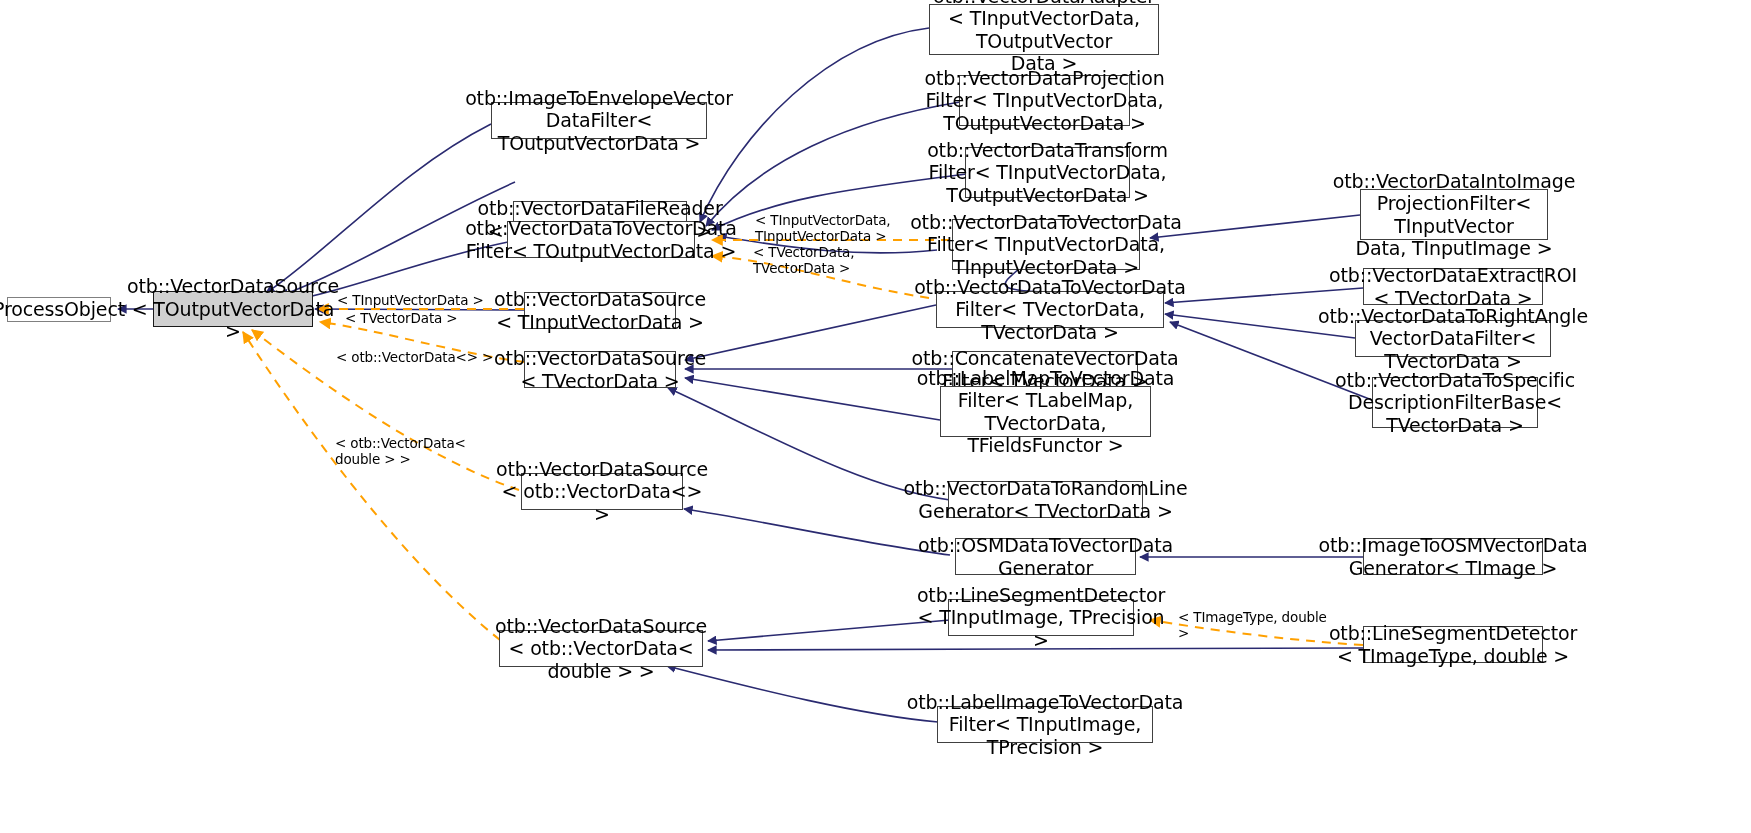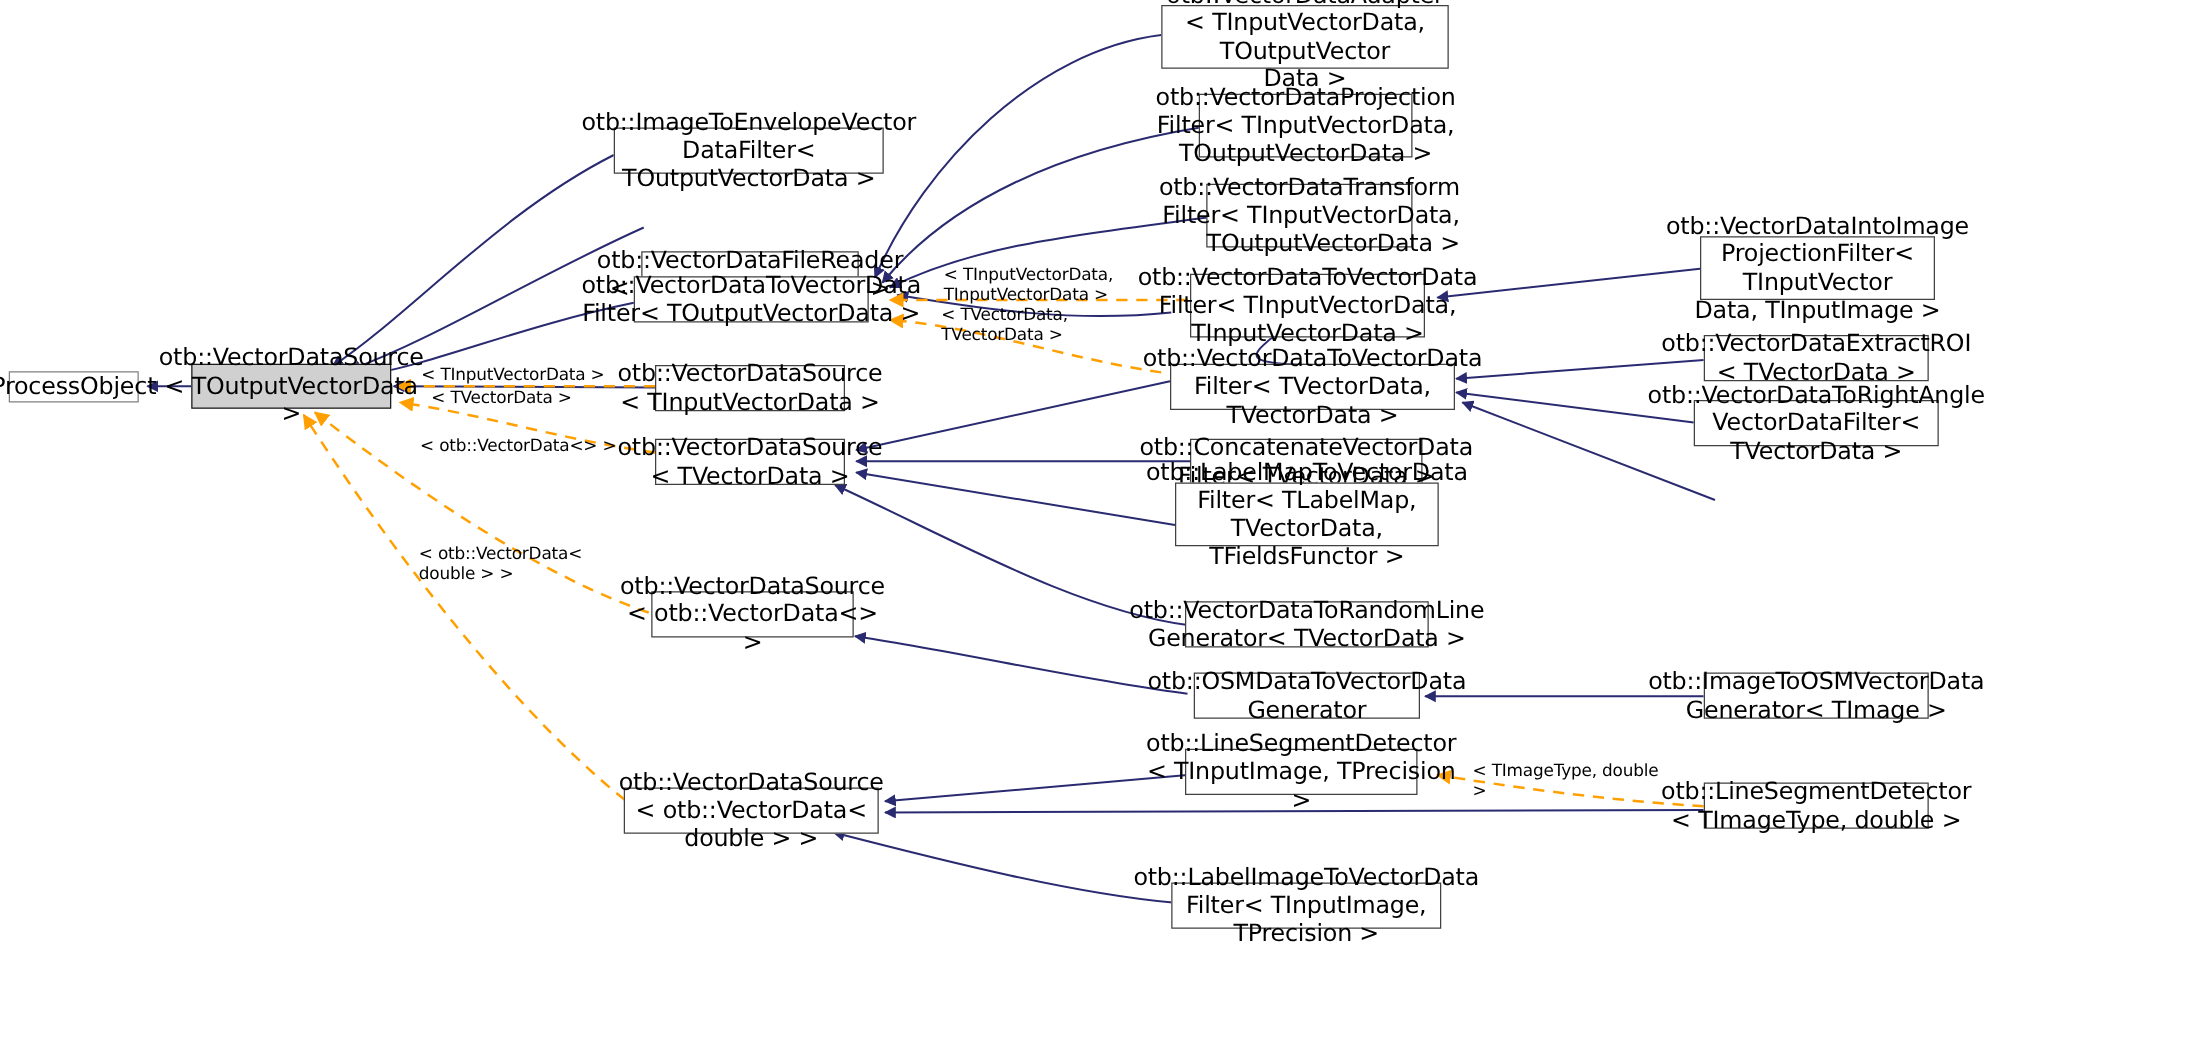--- a/index.html
+++ b/index.html
@@ -143,21 +143,21 @@
 Filter&lt; TOutputVectorData &gt;</div>
 
   <div class="node" style="left:929px; top:4px; width:230px; height:51px;">otb::VectorDataAdapter
 &lt; TInputVectorData, TOutputVector
 Data &gt;</div>
 
   <div class="node" style="left:959px; top:75px; width:171px; height:51px;">otb::VectorDataProjection
 Filter&lt; TInputVectorData,
 TOutputVectorData &gt;</div>
 
-  <div class="node" style="left:965px; top:147px; width:165px; height:51px;text-align:right;">otb::VectorDataTransform
+  <div class="node" style="left:965px; top:147px; width:165px; height:51px;">otb::VectorDataTransform
 Filter&lt; TInputVectorData,
 TOutputVectorData &gt;</div>
 
   <div class="node" style="left:952px; top:219px; width:188px; height:51px;">otb::VectorDataToVectorData
 Filter&lt; TInputVectorData,
 TInputVectorData &gt;</div>
 
   <div class="node" style="left:1360px; top:189px; width:188px; height:51px;">otb::VectorDataIntoImage
 ProjectionFilter&lt; TInputVector
 Data, TInputImage &gt;</div>
@@ -167,20 +167,23 @@
 
   <div class="node" style="left:936px; top:291px; width:228px; height:37px;">otb::VectorDataToVectorData
 Filter&lt; TVectorData, TVectorData &gt;</div>
 
   <div class="node" style="left:1363px; top:268px; width:180px; height:37px;">otb::VectorDataExtractROI
 &lt; TVectorData &gt;</div>
 
   <div class="node" style="left:1355px; top:320px; width:196px; height:37px;">otb::VectorDataToRightAngle
 VectorDataFilter&lt; TVectorData &gt;</div>
 
+  <div class="node" style="left:1372px; top:377px; width:166px; height:51px;">otb::VectorDataToSpecific
+DescriptionFilterBase&lt;
+TVectorData &gt;</div>
 
   <div class="node" style="left:524px; top:351px; width:152px; height:37px;">otb::VectorDataSource
 &lt; TVectorData &gt;</div>
 
   <div class="node" style="left:952px; top:351px; width:186px; height:37px;">otb::ConcatenateVectorData
 Filter&lt; TVectorData &gt;</div>
 
   <div class="node" style="left:940px; top:386px; width:211px; height:51px;">otb::LabelMapToVectorData
 Filter&lt; TLabelMap, TVectorData,
 TFieldsFunctor &gt;</div>

